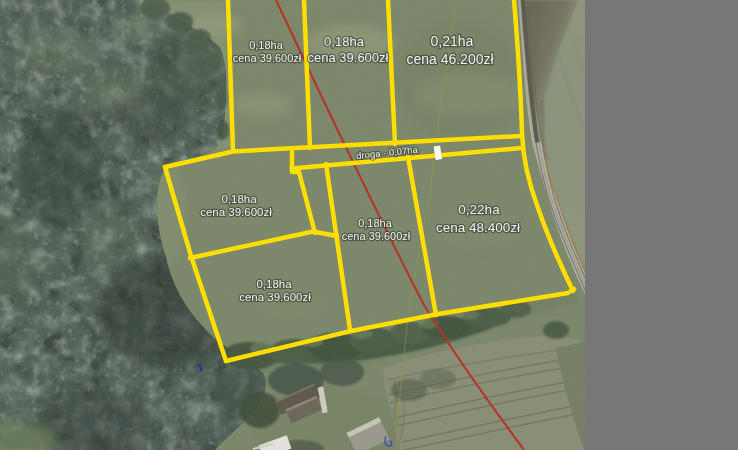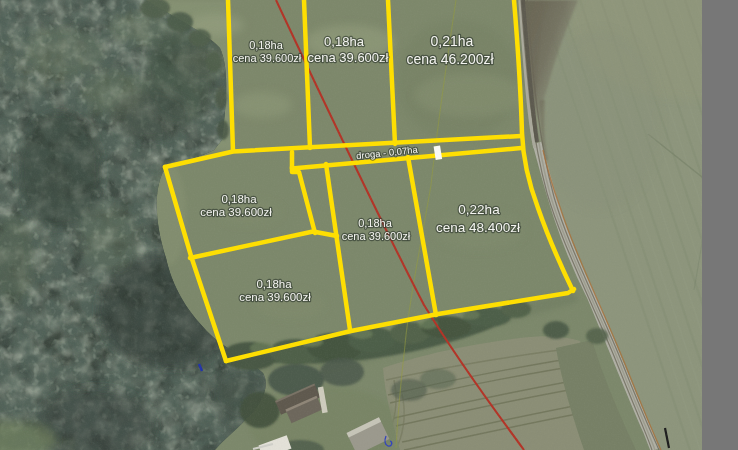--- a/index.html
+++ b/index.html
@@ -1,16 +1,16 @@
 <!DOCTYPE html>
 <html><head>
 <meta charset="utf-8">
 <style>
   html,body{margin:0;padding:0;background:#777;}
-  #stage{width:702px;height:450px;overflow:hidden;position:relative;font-family:"Liberation Sans",sans-serif;}
+  #stage{width:585px;height:450px;overflow:hidden;position:relative;font-family:"Liberation Sans",sans-serif;}
   svg{display:block;}
 </style>
 </head>
 <body>
 <div id="stage">
 <svg width="738" height="450" viewBox="0 0 738 450" xmlns="http://www.w3.org/2000/svg">
 <defs>
   <filter id="blotchL" x="-20%" y="-20%" width="140%" height="140%">
     <feTurbulence type="fractalNoise" baseFrequency="0.055" numOctaves="3" seed="5" result="n"></feTurbulence>
     <feColorMatrix in="n" type="matrix" values="0 0 0 0 0.49  0 0 0 0 0.56  0 0 0 0 0.46  2.6 0 0 0 -1.15"></feColorMatrix>

